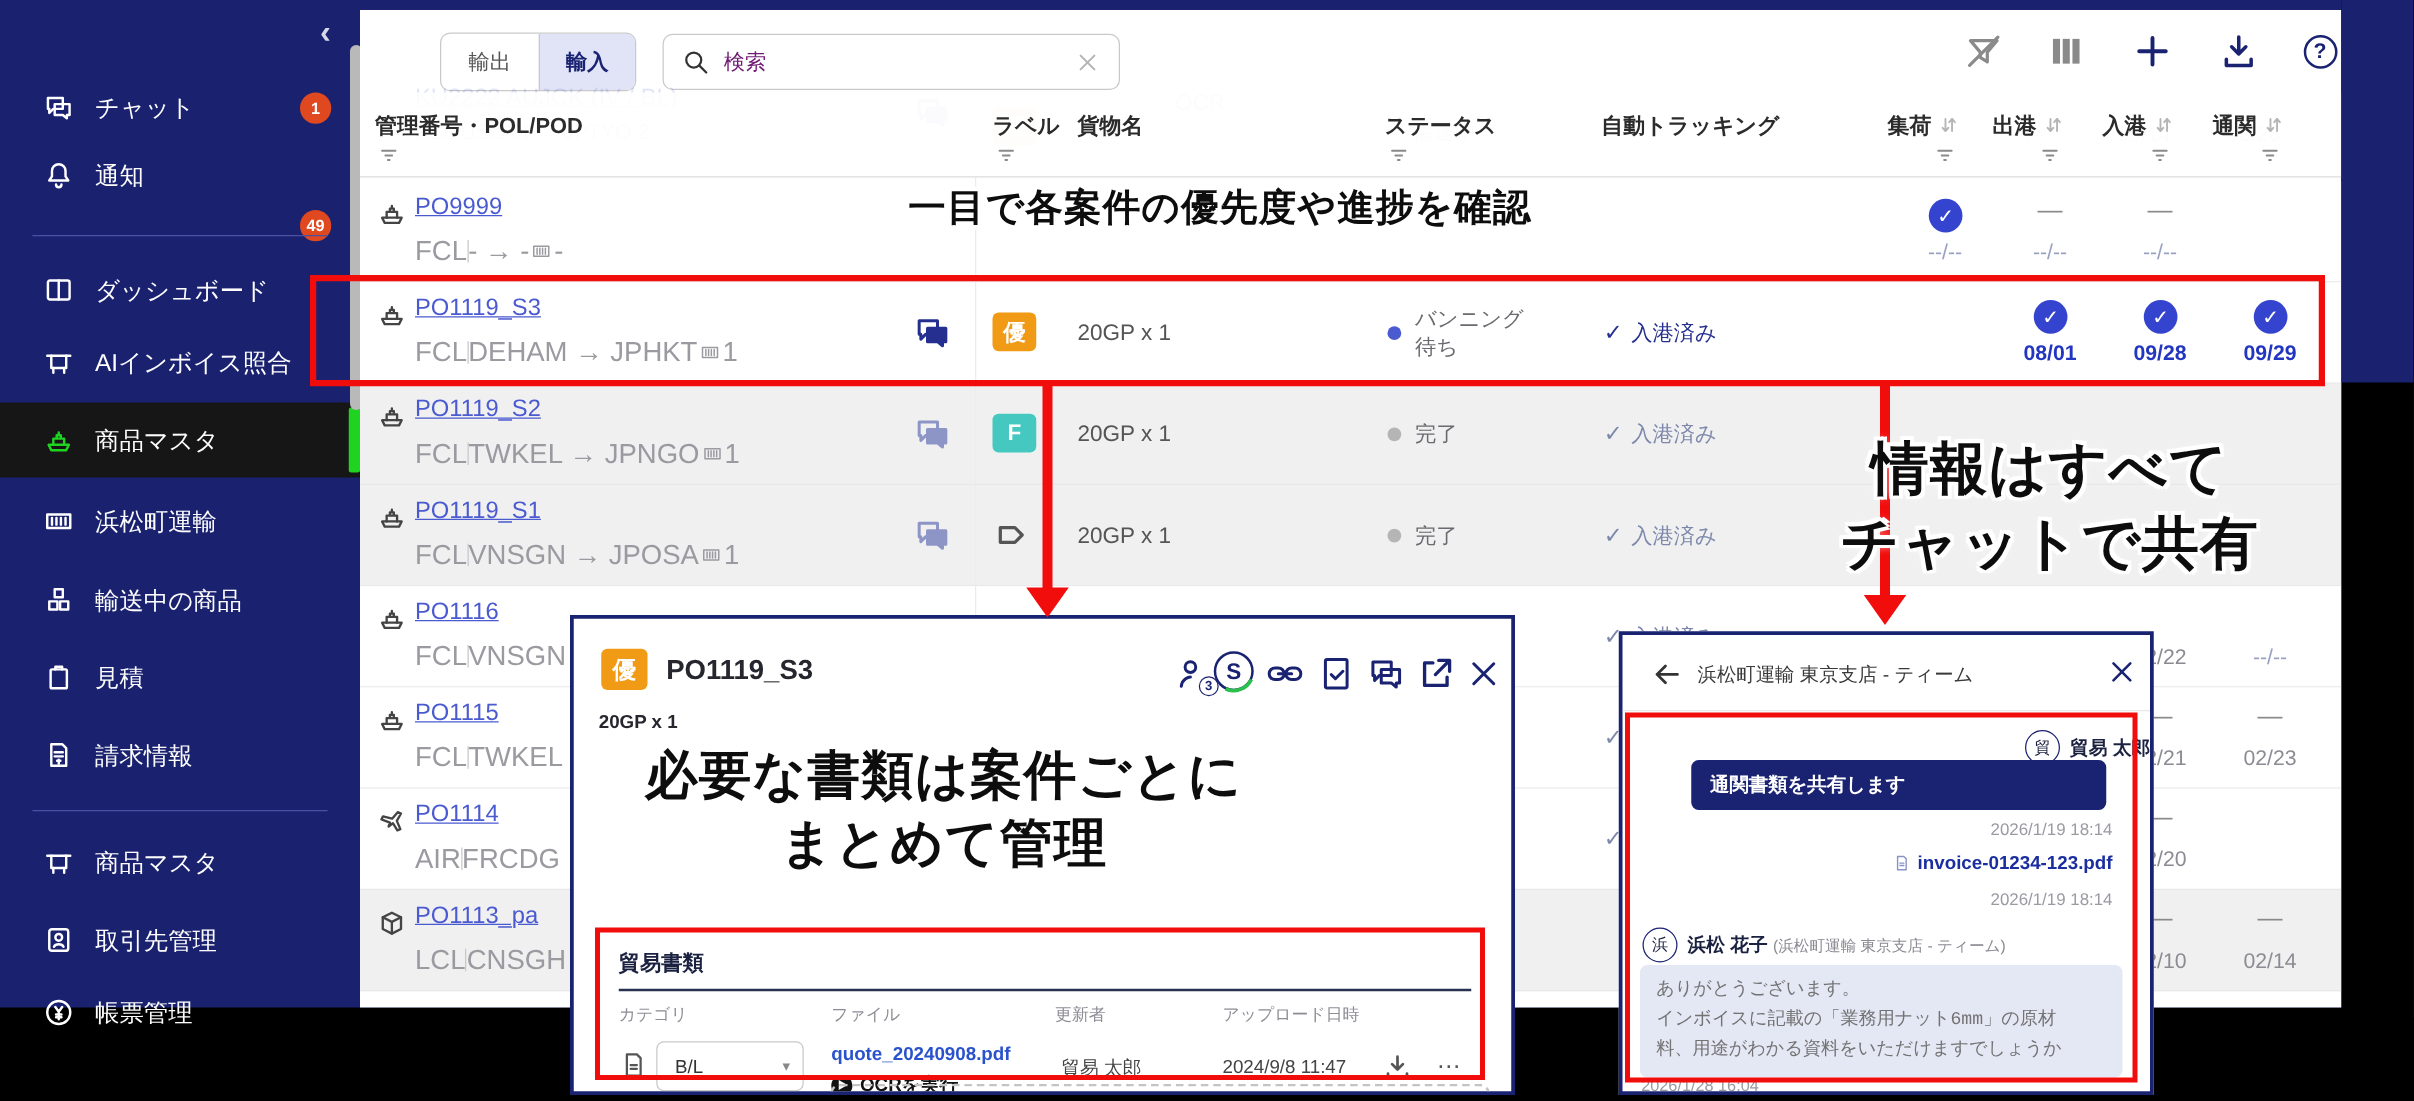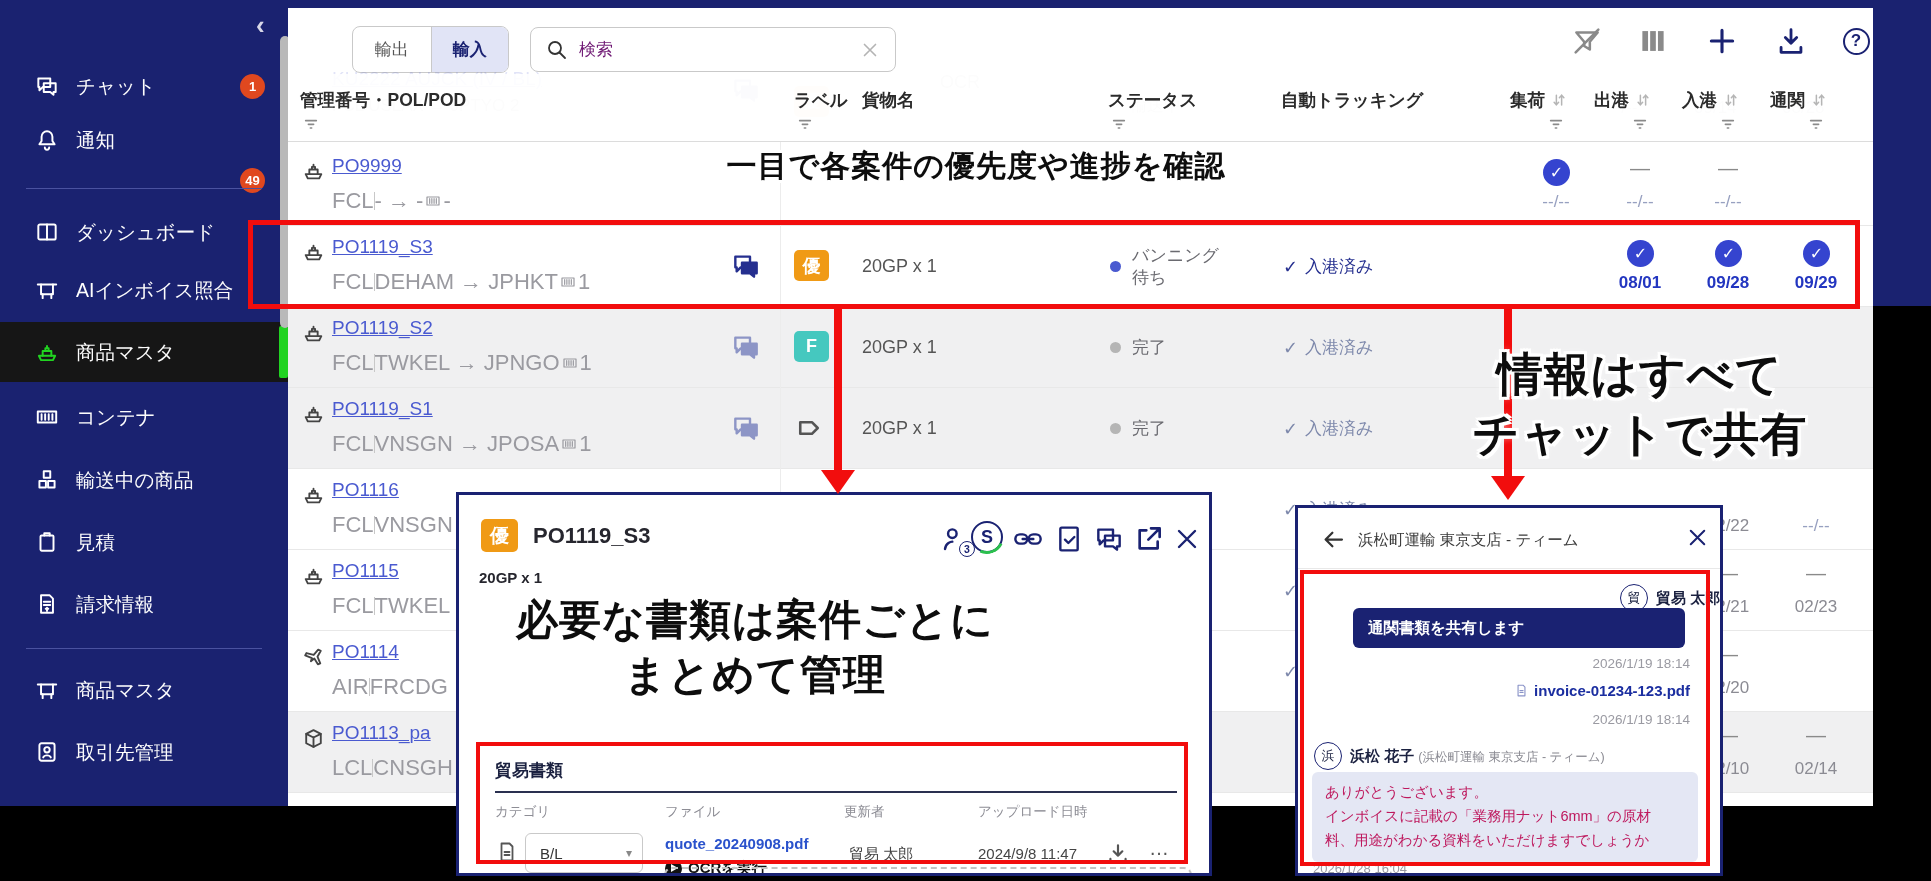--- a/index.html
+++ b/index.html
@@ -99,21 +99,21 @@
   .c-title{position:absolute;left:60px;top:22px;font-size:15.5px;color:#3a3a3a;}
   .c-x{position:absolute;left:386px;top:16px;width:27px;height:27px;color:#1a2272;}
   .c-hr{position:absolute;left:0;top:60px;width:100%;height:1px;background:#e8e8e8;}
   .avatar{position:absolute;width:28px;height:28px;border:1.5px solid #1a2272;border-radius:50%;color:#1a2140;font-size:13px;display:flex;align-items:center;justify-content:center;background:#fff;}
   .c-name{position:absolute;font-size:15px;font-weight:bold;color:#1b2140;white-space:nowrap;}
   .c-org{font-size:12.5px;font-weight:normal;color:#8a8a92;}
   .bub-out{position:absolute;left:55px;top:100px;width:332px;height:40px;background:#1a2272;border-radius:6px;color:#fff;font-size:15.5px;font-weight:bold;display:flex;align-items:center;padding-left:15px;}
   .c-time-r{position:absolute;right:30px;font-size:13.5px;color:#9a9aa2;}
   .c-file{position:absolute;right:30px;top:174px;display:flex;align-items:center;gap:5px;font-size:15px;font-weight:bold;color:#1b2ea0;}
   .c-file .fic{width:15px;height:17px;color:#8a93c8;}
-  .bub-in{position:absolute;left:14px;top:264px;width:386px;background:#e4e7f4;border-radius:6px;padding:9px 13px;font-size:14.5px;color:#be185d;line-height:1.65;white-space:pre-line;}
+  .bub-in{position:absolute;left:14px;top:264px;width:386px;background:#e4e7f4;border-radius:6px;padding:9px 13px;font-size:14.5px;color:#737373;line-height:1.65;white-space:pre-line;font-family:Liberation Mono, monospace;}
   .c-time-l{position:absolute;left:15px;top:353px;font-size:13px;color:#9a9aa2;}
   svg{display:block;}
 </style>
 </head>
 <body>
 
 <div class="stage">
   <div class="app">
     <aside class="sidebar" id="sidebar">
       <div class="collapse">‹</div>
@@ -166,21 +166,21 @@
           <span>商品マスタ</span>
         </div>
         <div class="sb-sel-bar" style="top: 326px; height: 52px;"></div>
         <div class="sb-item" style="top: 389px;">
           <span class="ic">
             <svg viewBox="0 0 24 24" width="100%" height="100%" fill="none" stroke="currentColor" stroke-width="1.8" stroke-linecap="round" stroke-linejoin="round">
               <rect x="3.5" y="7" width="17" height="10"></rect>
               <path d="M7 9.5v5M10.3 9.5v5M13.6 9.5v5M17 9.5v5"></path>
             </svg>
           </span>
-          <span>コンテナ</span>
+          <span>浜松町運輸</span>
         </div>
         <div class="sb-item" style="top: 452px;">
           <span class="ic">
             <svg viewBox="0 0 24 24" width="100%" height="100%" fill="none" stroke="currentColor" stroke-width="1.8" stroke-linecap="round" stroke-linejoin="round">
               <rect x="9" y="4" width="6" height="6"></rect>
               <rect x="5" y="13" width="6" height="6"></rect>
               <rect x="13" y="13" width="6" height="6"></rect>
             </svg>
           </span>
           <span>輸送中の商品</span>
@@ -215,20 +215,29 @@
         </div>
         <div class="sb-item" style="top: 724px;">
           <span class="ic">
             <svg viewBox="0 0 24 24" width="100%" height="100%" fill="none" stroke="currentColor" stroke-width="1.8" stroke-linecap="round" stroke-linejoin="round">
               <rect x="5" y="4" width="14" height="16" rx="2"></rect>
               <circle cx="12" cy="10" r="2.5"></circle>
               <path d="M8.5 17c1-2.5 6-2.5 7 0"></path>
             </svg>
           </span>
           <span>取引先管理</span>
+        </div>
+        <div class="sb-item" style="top: 782px;">
+          <span class="ic">
+            <svg viewBox="0 0 24 24" width="100%" height="100%" fill="none" stroke="currentColor" stroke-width="1.8" stroke-linecap="round" stroke-linejoin="round">
+              <circle cx="12" cy="12" r="8.5"></circle>
+              <path d="M9.5 8l2.5 3.5L14.5 8M12 11.5V17M10 13.5h4M10 15.5h4"></path>
+            </svg>
+          </span>
+          <span>帳票管理</span>
         </div>
       </aside>
     <div class="scroll-thumb"></div>
 
     <div class="panel">
       <div class="tabs" id="tabs">
           <div class="tab">輸出</div>
           <div class="tab active">輸入</div>
         </div>
       <div class="search">

